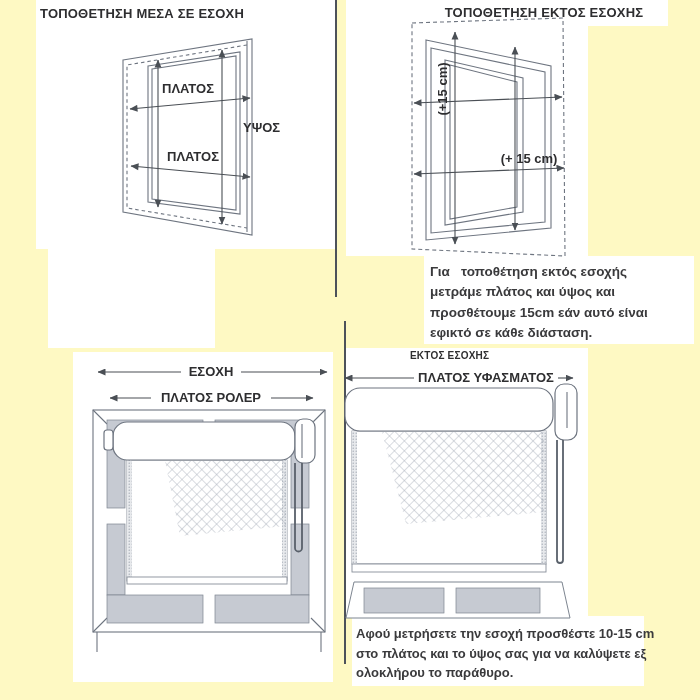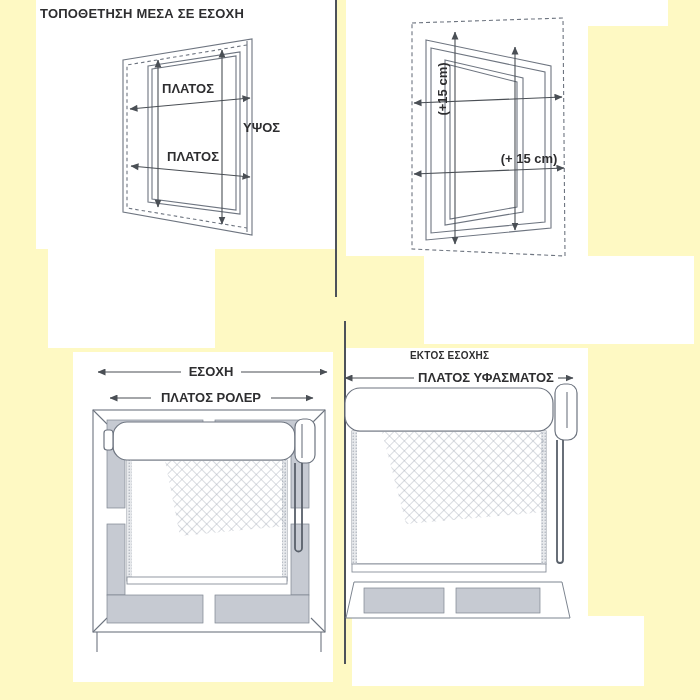--- a/index.html
+++ b/index.html
@@ -76,39 +76,44 @@
       <line x1="122" y1="18" x2="122" y2="192" marker-start="url(#aS)" marker-end="url(#aE)"></line>
       <line x1="30" y1="77" x2="150" y2="66" marker-start="url(#aS)" marker-end="url(#aE)"></line>
       <line x1="31" y1="134" x2="150" y2="145" marker-start="url(#aS)" marker-end="url(#aE)"></line>
     </g>
     <text x="88" y="61" text-anchor="middle">ΠΛΑΤΟΣ</text>
     <text x="93" y="129" text-anchor="middle">ΠΛΑΤΟΣ</text>
     <text x="143" y="100" text-anchor="start">ΥΨΟΣ</text>
   </svg>
 
 
+  <div class="title" style="left:420px;top:5px;width:248px;text-align:center">ΤΟΠΟΘΕΤΗΣΗ ΕΚΤΟΣ ΕΣΟΧΗΣ</div>
 
   <svg class="diag" style="left:383px;top:8px" width="205" height="250" viewBox="0 0 205 250">
     <g class="ln">
       <polygon points="29,15 180,10 182,248 29,241" stroke-dasharray="4 3"></polygon>
       <polygon points="43,32 168,58 168,220 43,232"></polygon>
       <polygon points="48,40 162,64 162,214 48,225"></polygon>
       <polygon points="62,52 140,70 140,204 62,217"></polygon>
       <polygon points="67,57 134,74 134,199 67,211"></polygon>
     </g>
     <g class="msr">
       <line x1="72" y1="24" x2="72" y2="236" marker-start="url(#aS)" marker-end="url(#aE)"></line>
       <line x1="132" y1="39" x2="132" y2="222" marker-start="url(#aS)" marker-end="url(#aE)"></line>
       <line x1="31" y1="95" x2="179" y2="89" marker-start="url(#aS)" marker-end="url(#aE)"></line>
       <line x1="31" y1="166" x2="181" y2="160" marker-start="url(#aS)" marker-end="url(#aE)"></line>
     </g>
     <text x="64" y="81" transform="rotate(-90 64 81)" text-anchor="middle">(+15 cm)</text>
     <text x="146" y="155" text-anchor="middle" font-size="14">(+ 15 cm)</text>
   </svg>
 
+  <div class="para" style="left:430px;top:262px;width:262px;font-size:13.5px">Για   τοποθέτηση εκτός εσοχής
+μετράμε πλάτος και ύψος και
+προσθέτουμε 15cm εάν αυτό είναι
+εφικτό σε κάθε διάσταση.</div>
 
   <svg class="diag" style="left:83px;top:360px" width="247" height="300" viewBox="0 0 247 300">
     <g class="msr">
       <line x1="15" y1="12" x2="98" y2="12" marker-start="url(#aS)"></line>
       <line x1="158" y1="12" x2="244" y2="12" marker-end="url(#aE)"></line>
       <line x1="27" y1="38" x2="68" y2="38" marker-start="url(#aS)"></line>
       <line x1="188" y1="38" x2="230" y2="38" marker-end="url(#aE)"></line>
     </g>
     <text x="128" y="16" text-anchor="middle">ΕΣΟΧΗ</text>
     <text x="128" y="42" text-anchor="middle">ΠΛΑΤΟΣ ΡΟΛΕΡ</text>
@@ -164,14 +169,17 @@
       <rect x="5" y="22" width="208" height="43" rx="15" class="wht"></rect>
       <rect x="215" y="18" width="22" height="56" rx="9" class="wht"></rect>
       <line x1="227" y1="26" x2="227" y2="62" class="ln"></line>
       <path d="M217,74 L217,194 A3,3 0 0 0 223,194 L223,74" fill="none" stroke="#59606a" stroke-width="1.8"></path>
       <polygon points="14,216 222,216 230,252 6,252" fill="#ffffff" stroke="#7d8590" stroke-width="1"></polygon>
       <rect x="24" y="222" width="80" height="25" class="gry"></rect>
       <rect x="116" y="222" width="84" height="25" class="gry"></rect>
     </g>
   </svg>
 
+  <div class="para" style="left:356px;top:624px;width:300px">Αφού μετρήσετε την εσοχή προσθέστε 10-15 cm
+στο πλάτος και το ύψος σας για να καλύψετε εξ
+ολοκλήρου το παράθυρο.</div>
 
 </div>
 
 </body></html>

